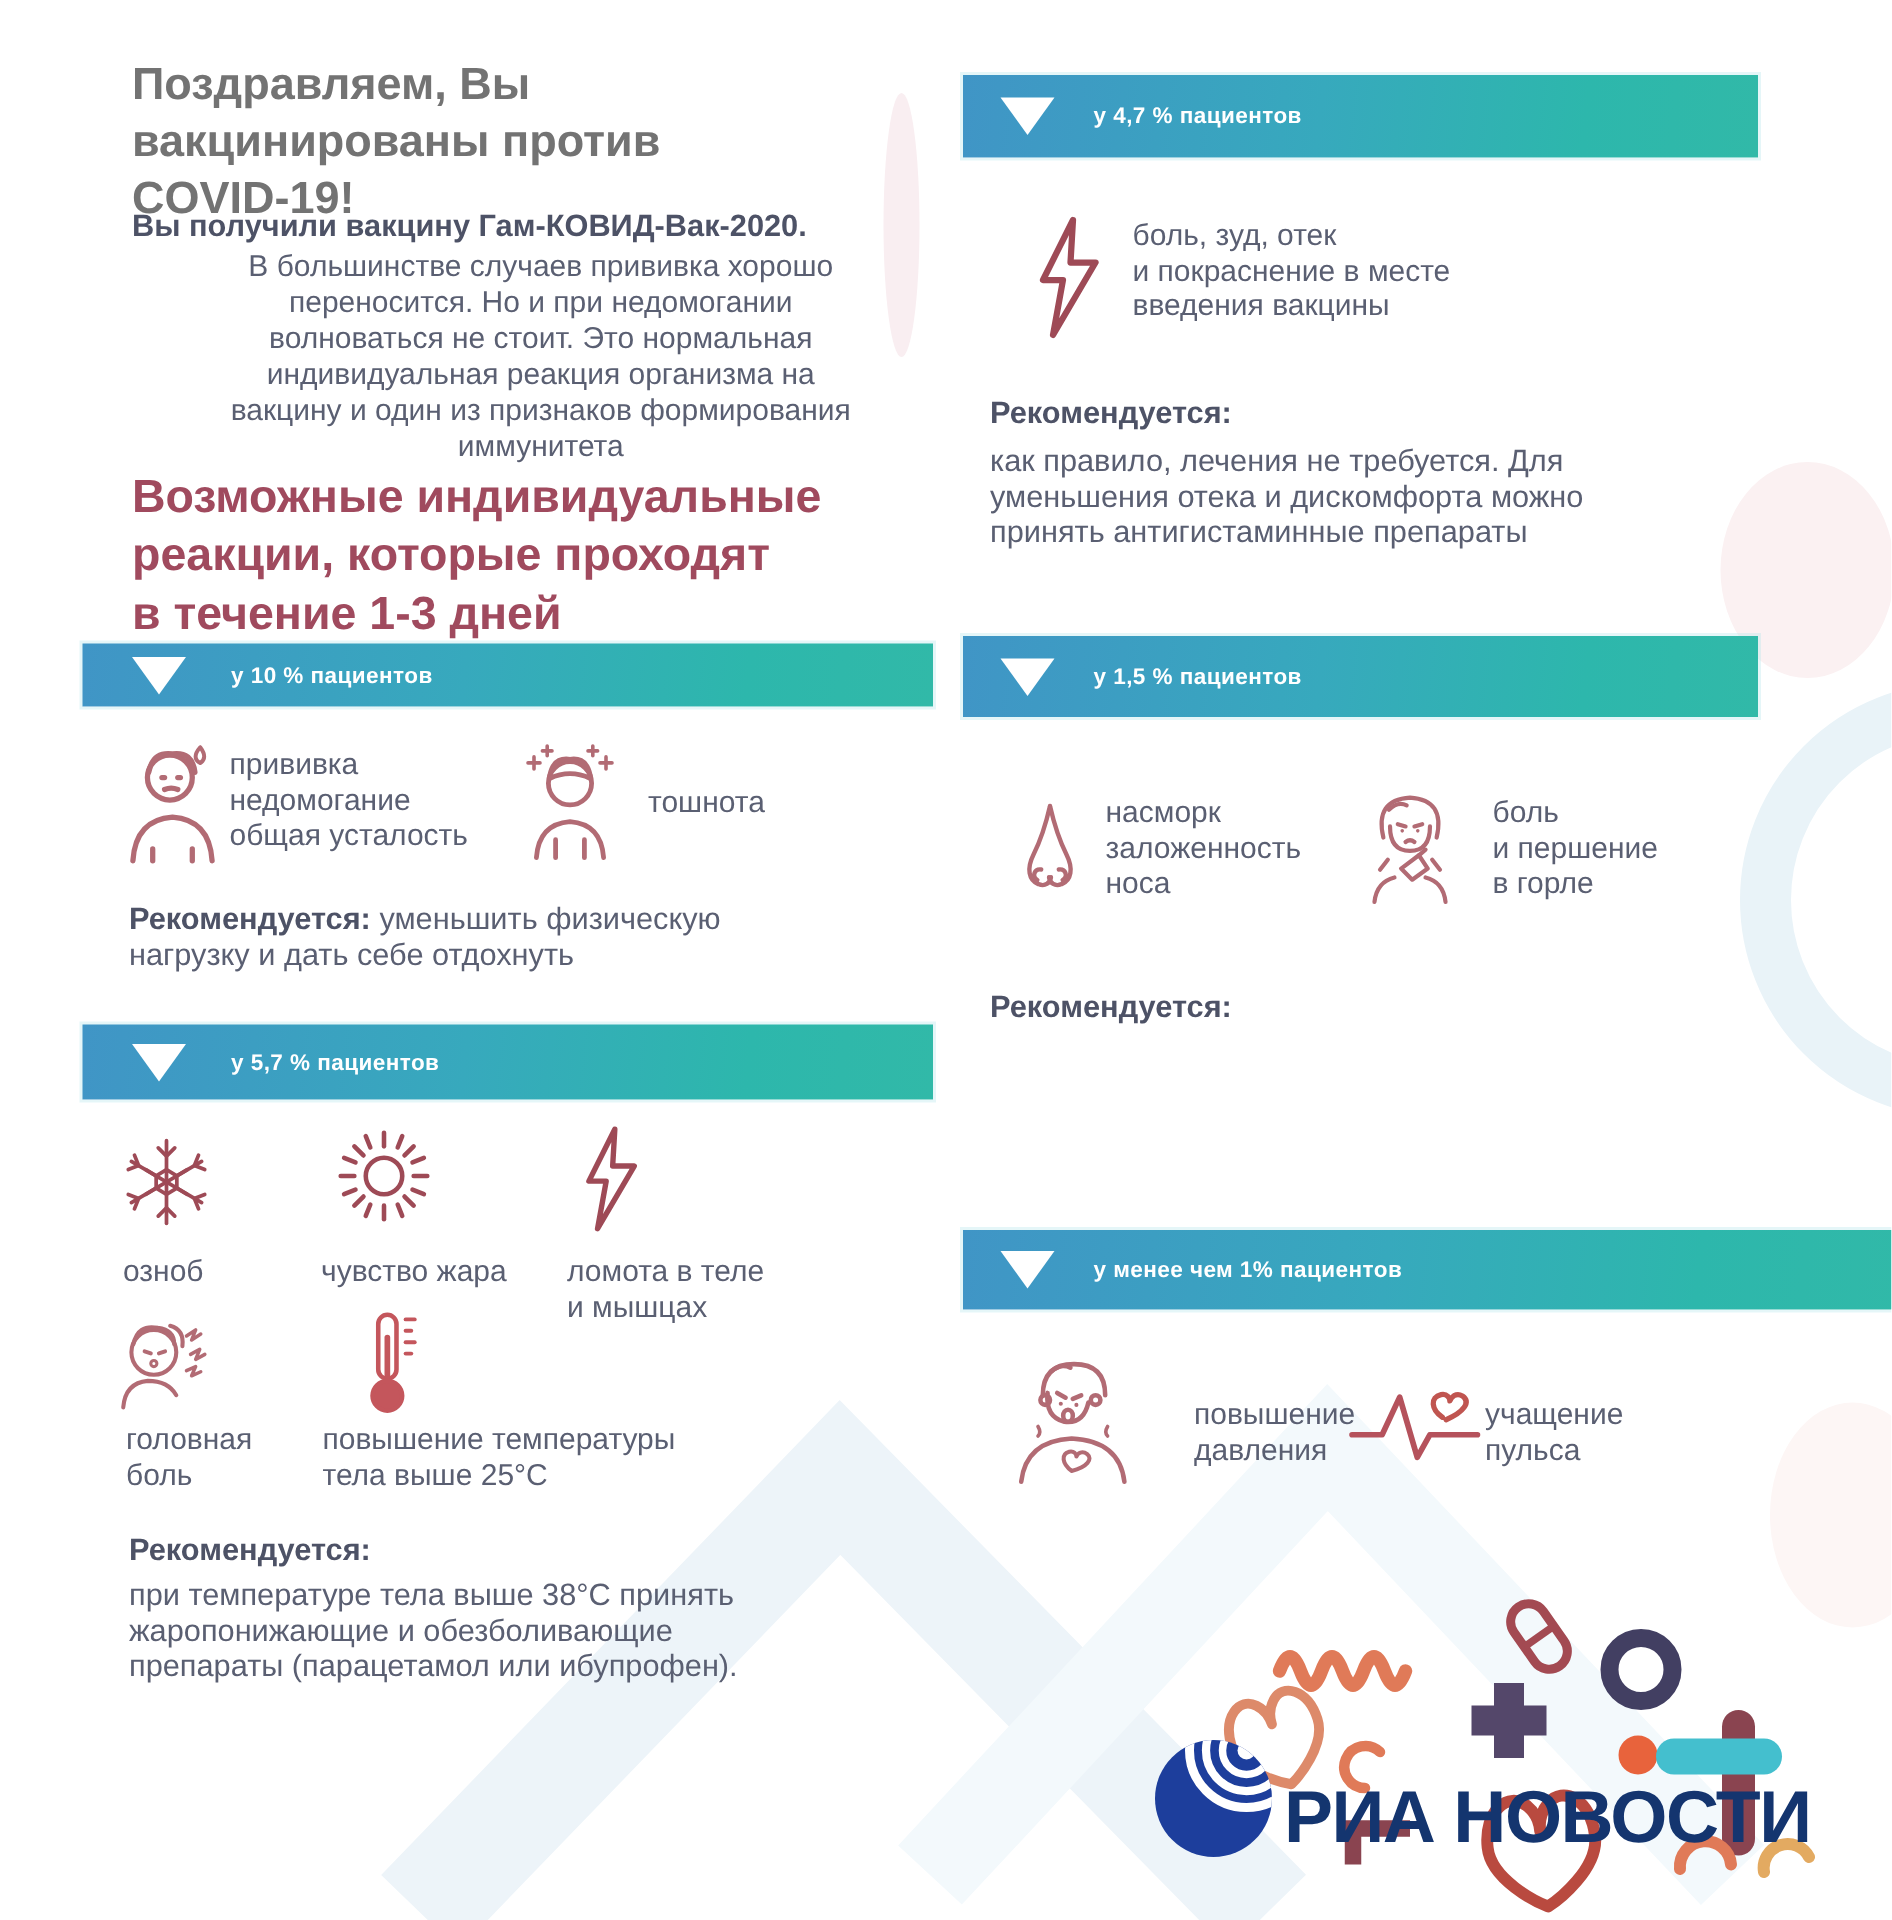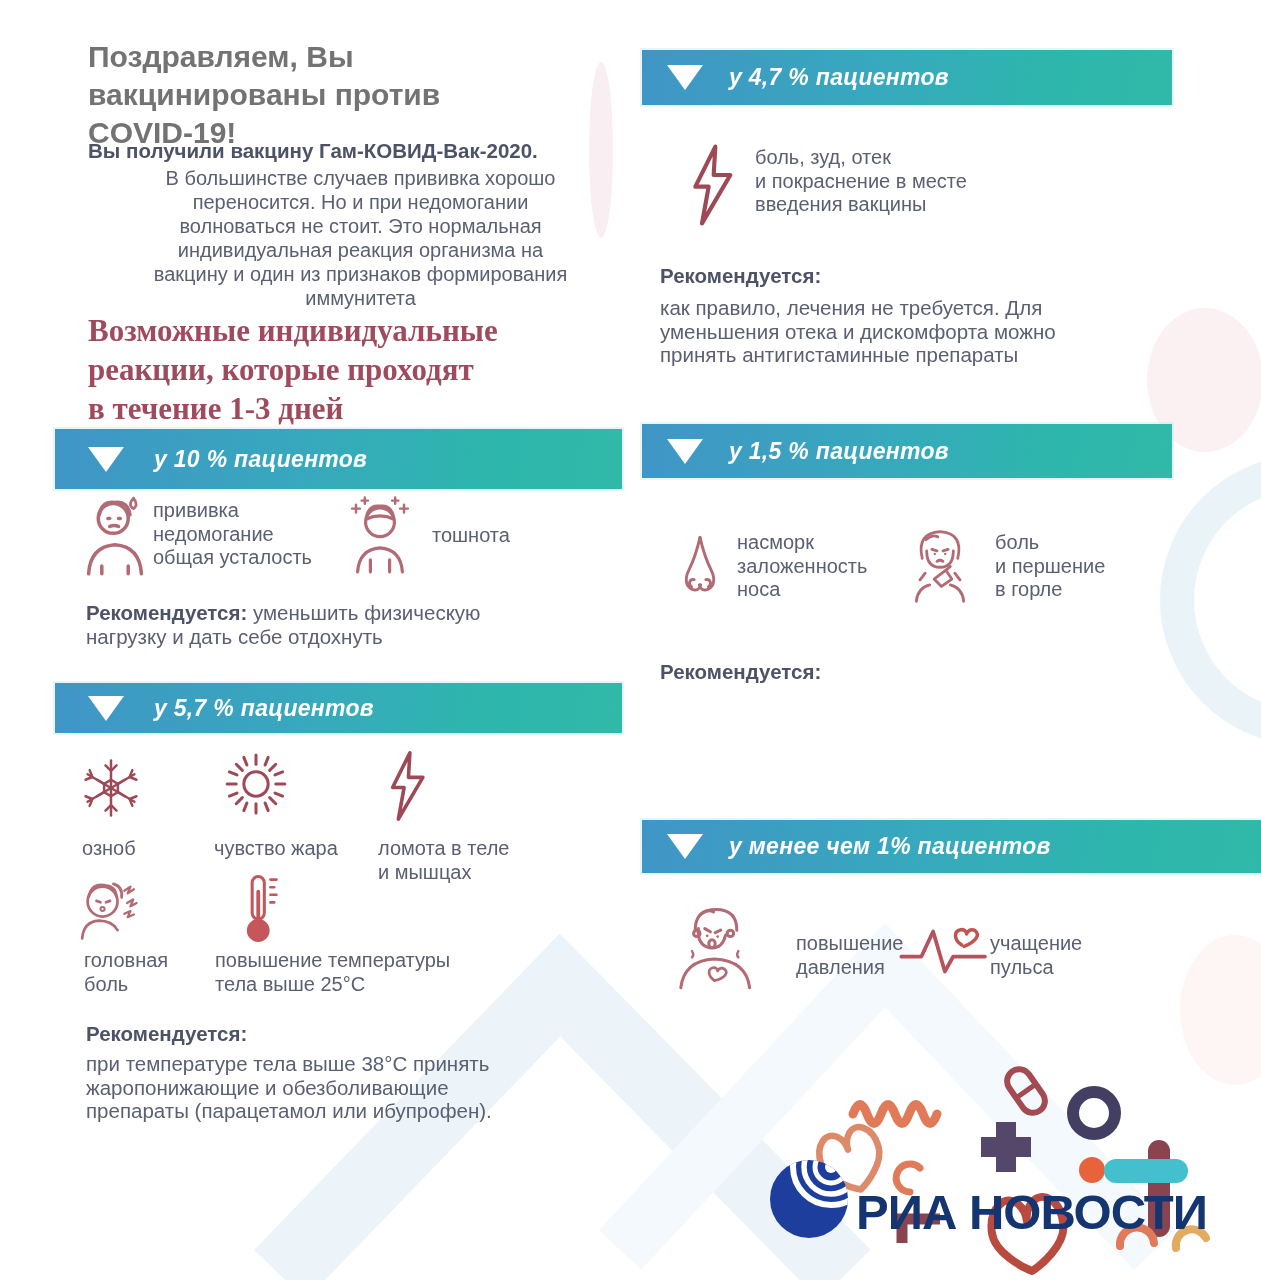--- a/index.html
+++ b/index.html
@@ -1,26 +1,26 @@
 <!DOCTYPE html>
 <html><head>
 <meta charset="utf-8">
 <style>
   html,body{margin:0;padding:0;background:#ffffff;}
   .page{position:relative;width:1261px;height:1280px;background:#ffffff;overflow:hidden;
         font-family:"Liberation Sans", sans-serif;}
   svg.deco{position:absolute;left:0;top:0;pointer-events:none;}
   .h1{position:absolute;font-weight:bold;color:#737373;font-size:30px;line-height:38px;white-space:pre-line;z-index:3;}
-  .h2{position:absolute;font-weight:bold;color:#a04a5e;font-size:31px;line-height:39px;white-space:pre-line;z-index:3;font-family:Liberation Serif, serif;}
+  .h2{position:absolute;font-weight:bold;color:#a04a5e;font-size:31px;line-height:39px;white-space:pre-line;z-index:3;}
   .lead{position:absolute;font-weight:bold;color:#4d5266;font-size:20.5px;z-index:3;}
   .body-text{position:absolute;color:#5a5f72;font-size:20px;line-height:24px;white-space:pre-line;z-index:3;text-align:center;}
   .banner{position:absolute;display:flex;align-items:center;z-index:3;
           background:linear-gradient(96deg,#4095c6 0%,#37a9bd 45%,#2db7ac 78%,#31b9a8 100%);
           box-shadow:0 0 0 2px rgba(180,230,235,.35);}
-  .banner-label{color:#ffffff;font-style:italic;font-weight:bold;font-size:23px;letter-spacing:.3px;}
+  .banner-label{color:#ffffff;font-weight:bold;font-size:15px;letter-spacing:.3px;}
   .tri{width:0;height:0;border-left:18px solid transparent;border-right:18px solid transparent;
        border-top:25px solid #ffffff;margin:0 30px 0 33px;}
   .banner.r .tri{margin:0 26px 0 25px;}
   .lbl{position:absolute;color:#5a5f72;font-size:20px;line-height:23.5px;white-space:pre-line;z-index:3;}
   .rec{position:absolute;color:#5a5f72;font-size:20.5px;line-height:23.5px;white-space:pre-line;z-index:3;}
   .rec-b{font-weight:bold;color:#4d5266;}
   .icon{position:absolute;z-index:3;}
   .brand-text{position:absolute;font-weight:bold;color:#14356f;font-size:49px;letter-spacing:-1px;z-index:5;}
 </style>
 </head>
@@ -46,21 +46,21 @@
 переносится. Но и при недомогании
 волноваться не стоит. Это нормальная
 индивидуальная реакция организма на
 вакцину и один из признаков формирования
 иммунитета</div>
 
   <div class="h2" style="left:88px;top:311px;width:540px">Возможные индивидуальные
 реакции, которые проходят
 в течение 1-3 дней</div>
 
-  <div class="banner" style="left:55px;top:429px;width:567px;height:60px">
+  <div class="banner" style="left:55px;top:429px;width:567px;height:42px">
     <span class="tri"></span>
     <span class="banner-label">у 10 % пациентов</span>
   </div>
 
   <span class="icon" style="left:84px;top:492px">
     <svg width="62" height="88" viewBox="0 0 70 100">
       <g stroke="#b26b74" fill="none" stroke-width="4" stroke-linecap="round" stroke-linejoin="round">
         <circle cx="33" cy="30" r="17"></circle>
         <path d="M17,26 Q20,10 35,12 Q50,10 52,26"></path>
         <path d="M56,7 q6,8 0,12 q-7,-4 0,-12" stroke-width="3"></path>

